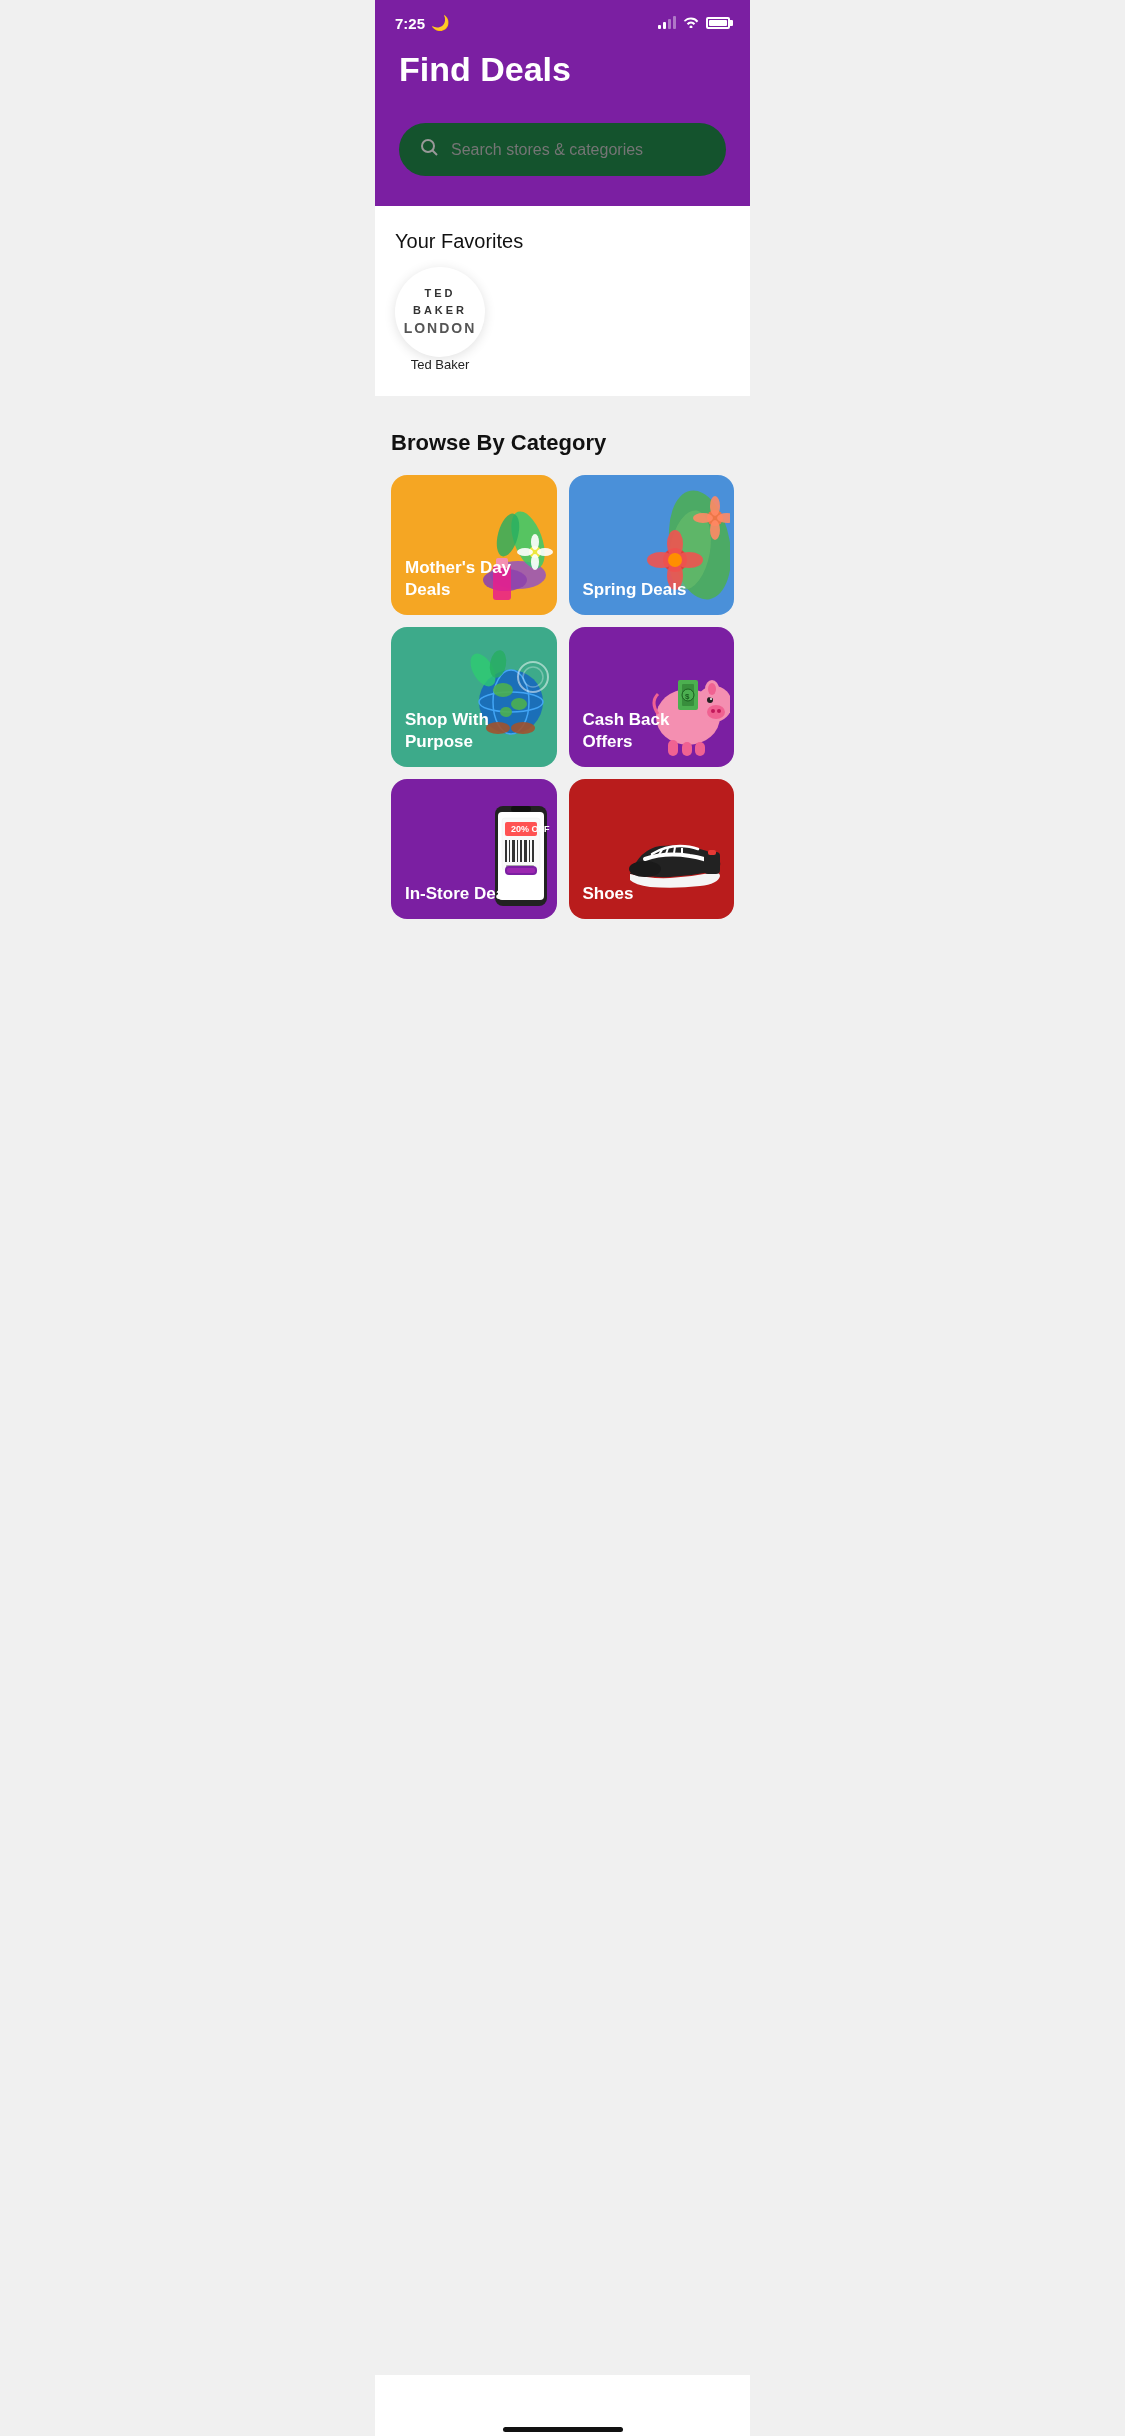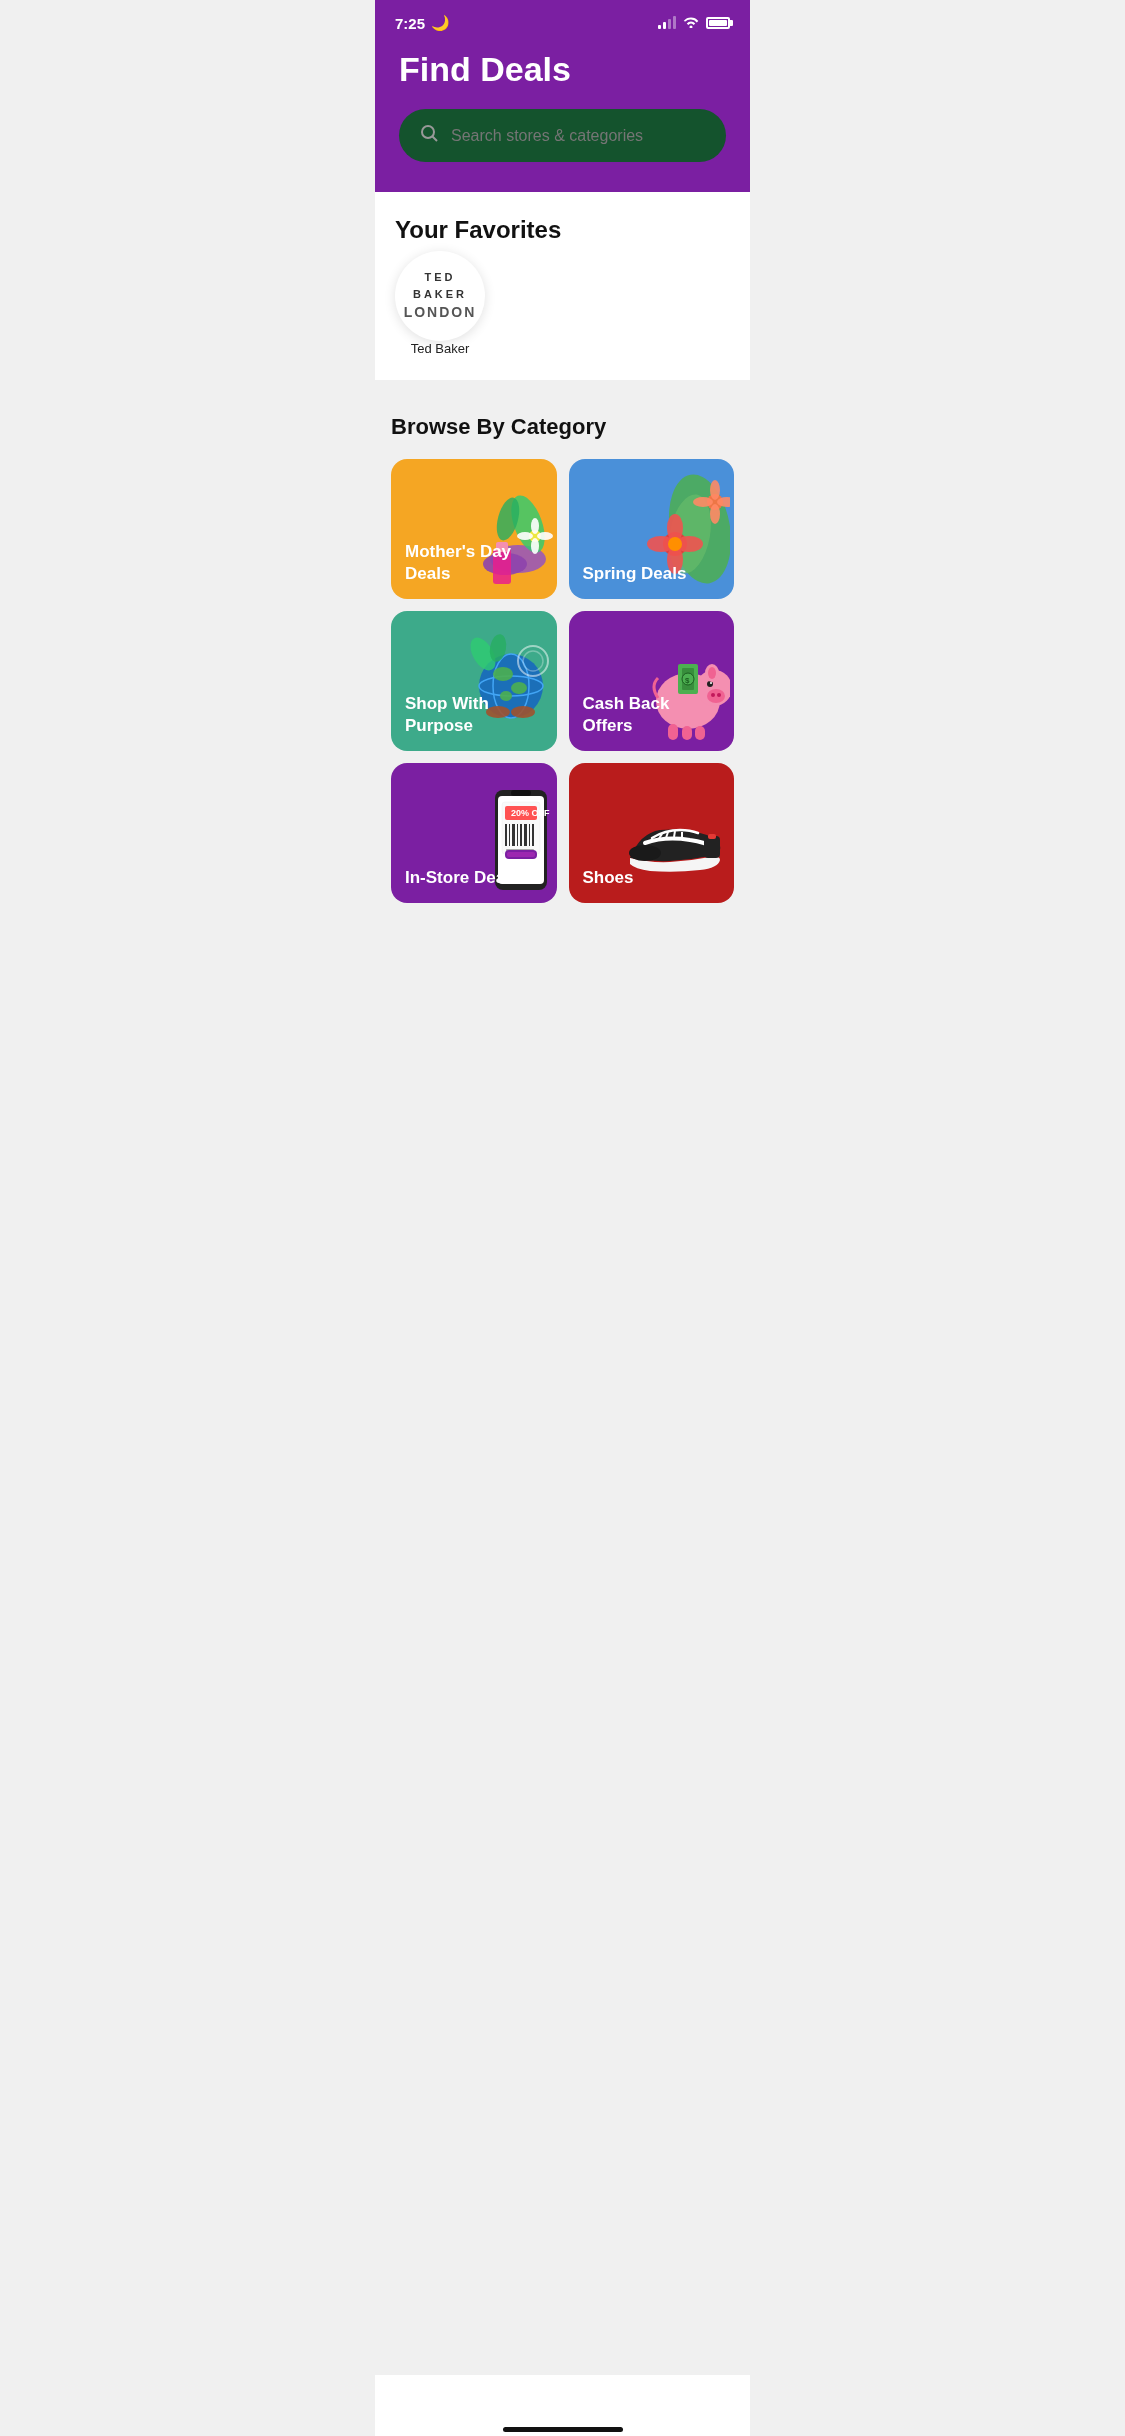--- a/index.html
+++ b/index.html
@@ -56,21 +56,21 @@
 
     
     .header {
       background: #7B1FA2;
       padding: 10px 24px 30px;
     }
     .header-title {
       color: white;
       font-size: 34px;
       font-weight: 700;
-      margin-bottom: 20px;
+      margin-bottom: 34px;
     }
     .search-bar {
       background: #14532d;
       border-radius: 30px;
       padding: 14px 20px;
       display: flex;
       align-items: center;
       gap: 12px;
     }
     .search-icon-wrap {
@@ -85,24 +85,24 @@
       background: transparent;
       width: 100%;
     }
 
     
     .favorites-section {
       background: white;
       padding: 24px 20px 24px;
     }
     .section-title {
-      font-size: 24px;
-      font-weight: 700;
+      font-size: 20px;
+      font-weight: 400;
       color: #111;
-      margin-bottom: 7px;
+      margin-bottom: 14px;
     }
     .favorites-list {
       display: flex;
       gap: 16px;
     }
     .favorite-item {
       display: flex;
       flex-direction: column;
       align-items: center;
     }

